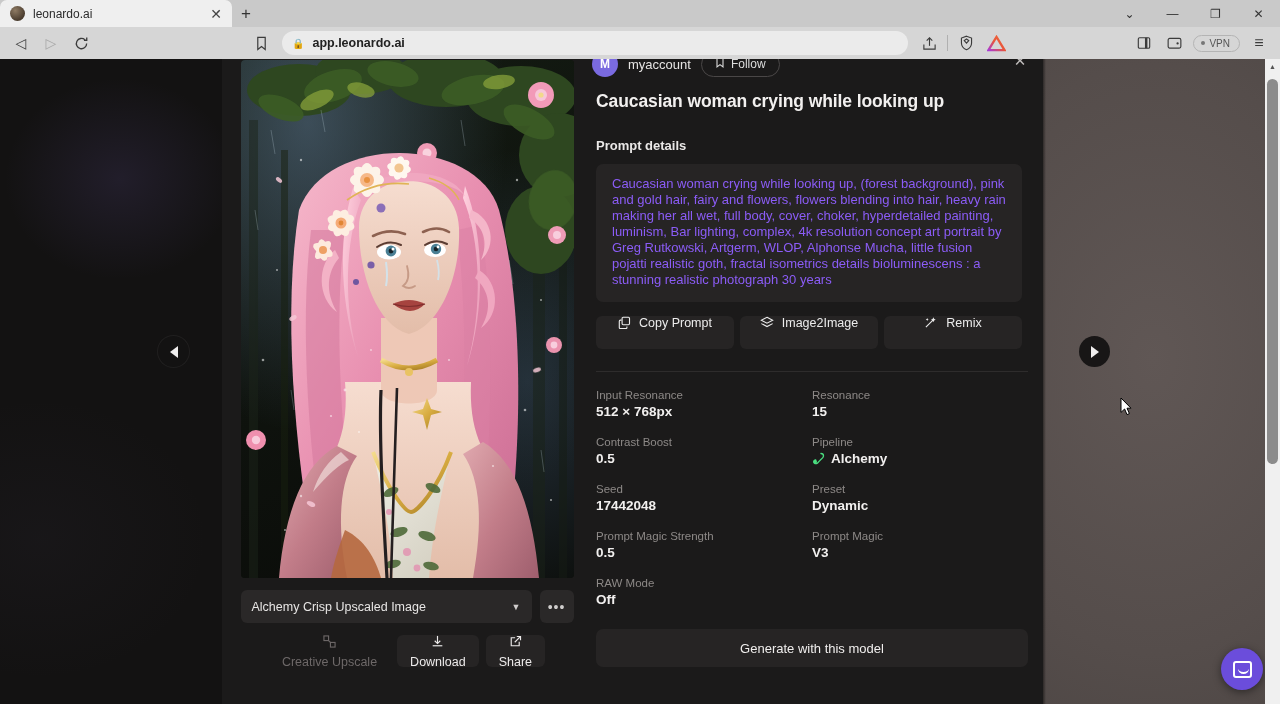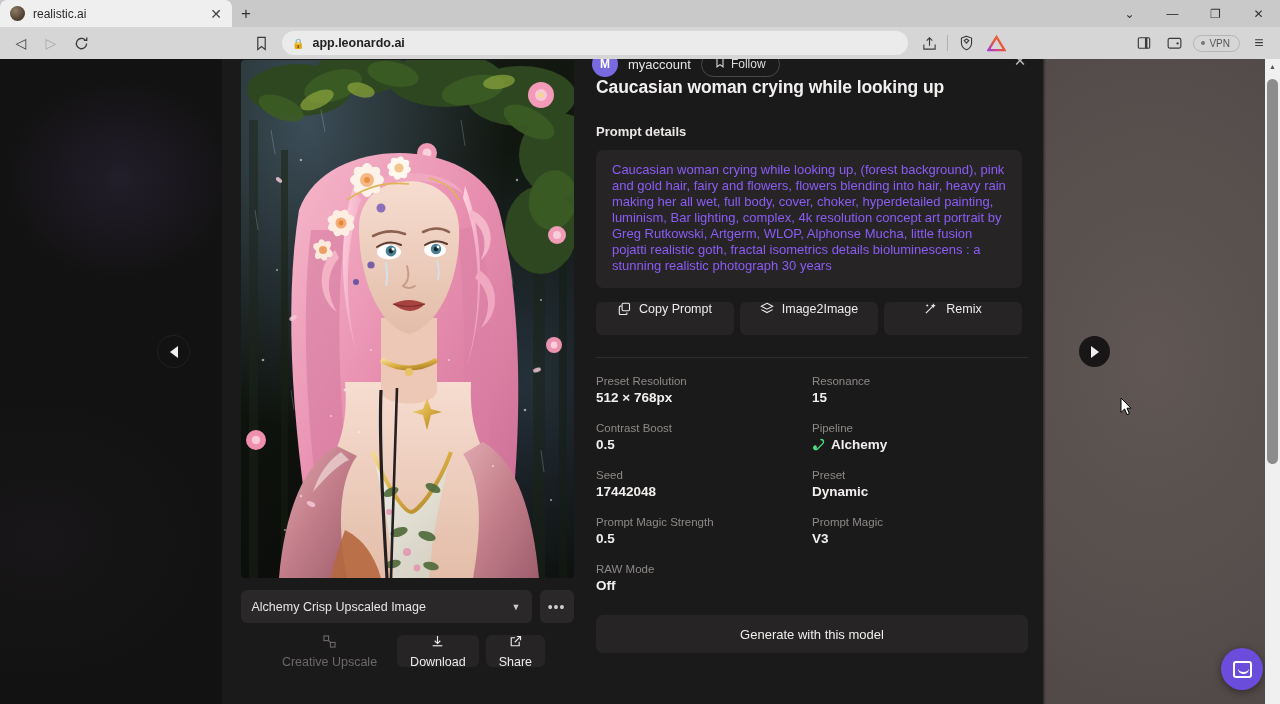--- a/index.html
+++ b/index.html
@@ -163,21 +163,21 @@
     padding: 0 13px; display: flex; align-items: center; gap: 6px;
     font-size: 12px; color: #ddd; cursor: pointer;
   }
   .close-x {
     position: absolute; right: 12px; top: -9px;
     width: 22px; height: 22px; display: flex; align-items: center;
     justify-content: center; color: #bfbcbb; font-size: 15px; cursor: pointer;
   }
 
   .title {
-    margin-top: 18px; font-size: 17.5px; font-weight: bold; color: #f2f0ef;
+    margin-top: 32px; font-size: 17.5px; font-weight: bold; color: #f2f0ef;
     letter-spacing: -0.1px;
   }
   .sect-label { margin-top: 26px; font-size: 13px; color: #eae8e7; font-weight: bold; }
 
   .prompt-box {
     margin-top: 11px; width: 426px; background: #262424;
     border-radius: 7px; padding: 12px 16px 14px 16px;
   }
   .prompt-text { font-size: 13px; line-height: 16px; color: #8b5cf6; }
 
@@ -253,21 +253,21 @@
   .cursor { position: absolute; left: 1120px; top: 338px; width: 12px; height: 19px; pointer-events: none; }
 </style>
 </head>
 <body>
 
 <div class="browser">
 
   <div class="tabstrip">
     <div class="tab">
       <div class="tab-favicon"></div>
-      <div class="tab-title">realistic.ai</div>
+      <div class="tab-title">leonardo.ai</div>
       <div class="tab-close">✕</div>
     </div>
     <div class="newtab">+</div>
     <div class="winctrl">
       <div class="winbtn">⌄</div>
       <div class="winbtn">—</div>
       <div class="winbtn">❐</div>
       <div class="winbtn">✕</div>
     </div>
   </div>
@@ -700,21 +700,21 @@
               </svg>
             </span>
             <span>Remix</span>
           </div>
         </div>
 
         <div class="divider"></div>
 
         <div class="meta-grid">
           <div>
-            <div class="meta-k">Preset Resolution</div>
+            <div class="meta-k">Input Resonance</div>
             <div class="meta-v">512 × 768px</div>
           </div>
           <div>
             <div class="meta-k">Resonance</div>
             <div class="meta-v">15</div>
           </div>
           <div>
             <div class="meta-k">Contrast Boost</div>
             <div class="meta-v">0.5</div>
           </div>

